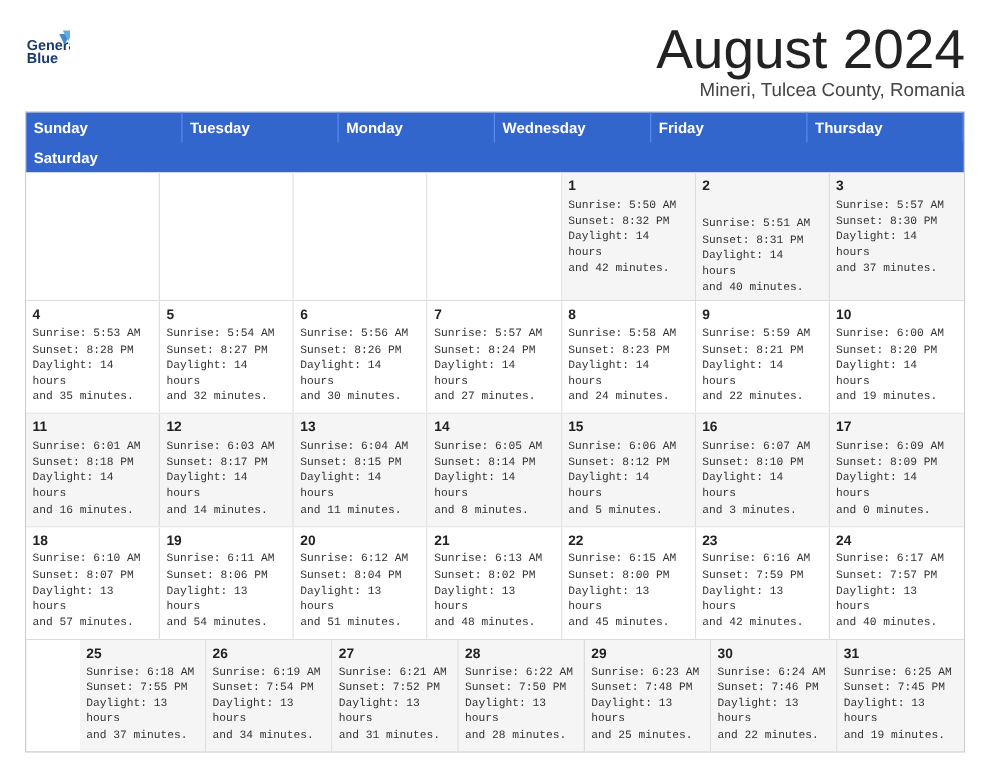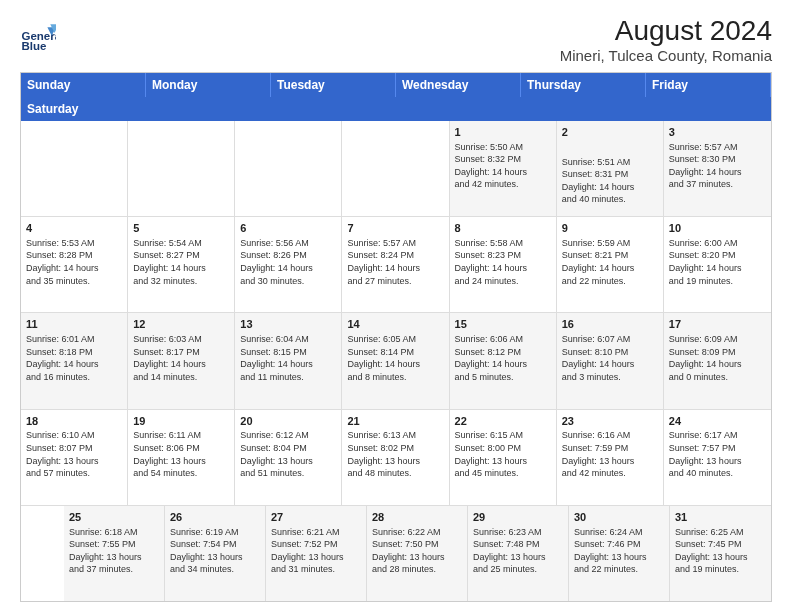--- a/index.html
+++ b/index.html
@@ -30,21 +30,21 @@
       margin-top: 4px;
     }
     .logo-icon {
       width: 36px;
       height: 36px;
     }
     .title-block {
       text-align: right;
     }
     .main-title {
-      font-size: 28px;
+      font-size: 44px;
       font-weight: normal;
       color: #222;
       line-height: 1.1;
     }
     .subtitle {
       font-size: 15px;
       color: #444;
     }
     .calendar {
       flex: 1;
@@ -92,20 +92,21 @@
       font-size: 11px;
       font-weight: bold;
       color: #222;
       display: block;
       margin-bottom: 1px;
     }
     .cell-text {
       font-size: 9px;
       color: #333;
       line-height: 1.4;
+      font-family: Liberation Mono, monospace;
     }
   </style>
 </head>
 <body>
 
 <div class="page">
   <div class="header">
     <div class="logo">
       <svg class="logo-icon" viewBox="0 0 50 50">
         <text x="2" y="28" font-size="16" font-weight="bold" fill="#1a3a6e" font-family="Arial">General</text>
@@ -116,25 +117,25 @@
     </div>
     <div class="title-block">
       <div class="main-title">August 2024</div>
       <div class="subtitle">Mineri, Tulcea County, Romania</div>
     </div>
   </div>
 
   <div class="calendar">
     <div class="cal-header">
     <div class="cal-header-cell">Sunday</div>
+        <div class="cal-header-cell">Tuesday</div>
         <div class="cal-header-cell">Monday</div>
-        <div class="cal-header-cell">Tuesday</div>
         <div class="cal-header-cell">Wednesday</div>
+        <div class="cal-header-cell">Friday</div>
         <div class="cal-header-cell">Thursday</div>
-        <div class="cal-header-cell">Friday</div>
         <div class="cal-header-cell">Saturday</div>
       </div>
     <div class="cal-body">
     <div class="cal-row">
           <div class="cal-cell alt-bg empty"></div>
           <div class="cal-cell alt-bg empty"></div>
           <div class="cal-cell alt-bg empty"></div>
           <div class="cal-cell alt-bg empty"></div>
           <div class="cal-cell alt-bg">
             <span class="day-num">1</span>

